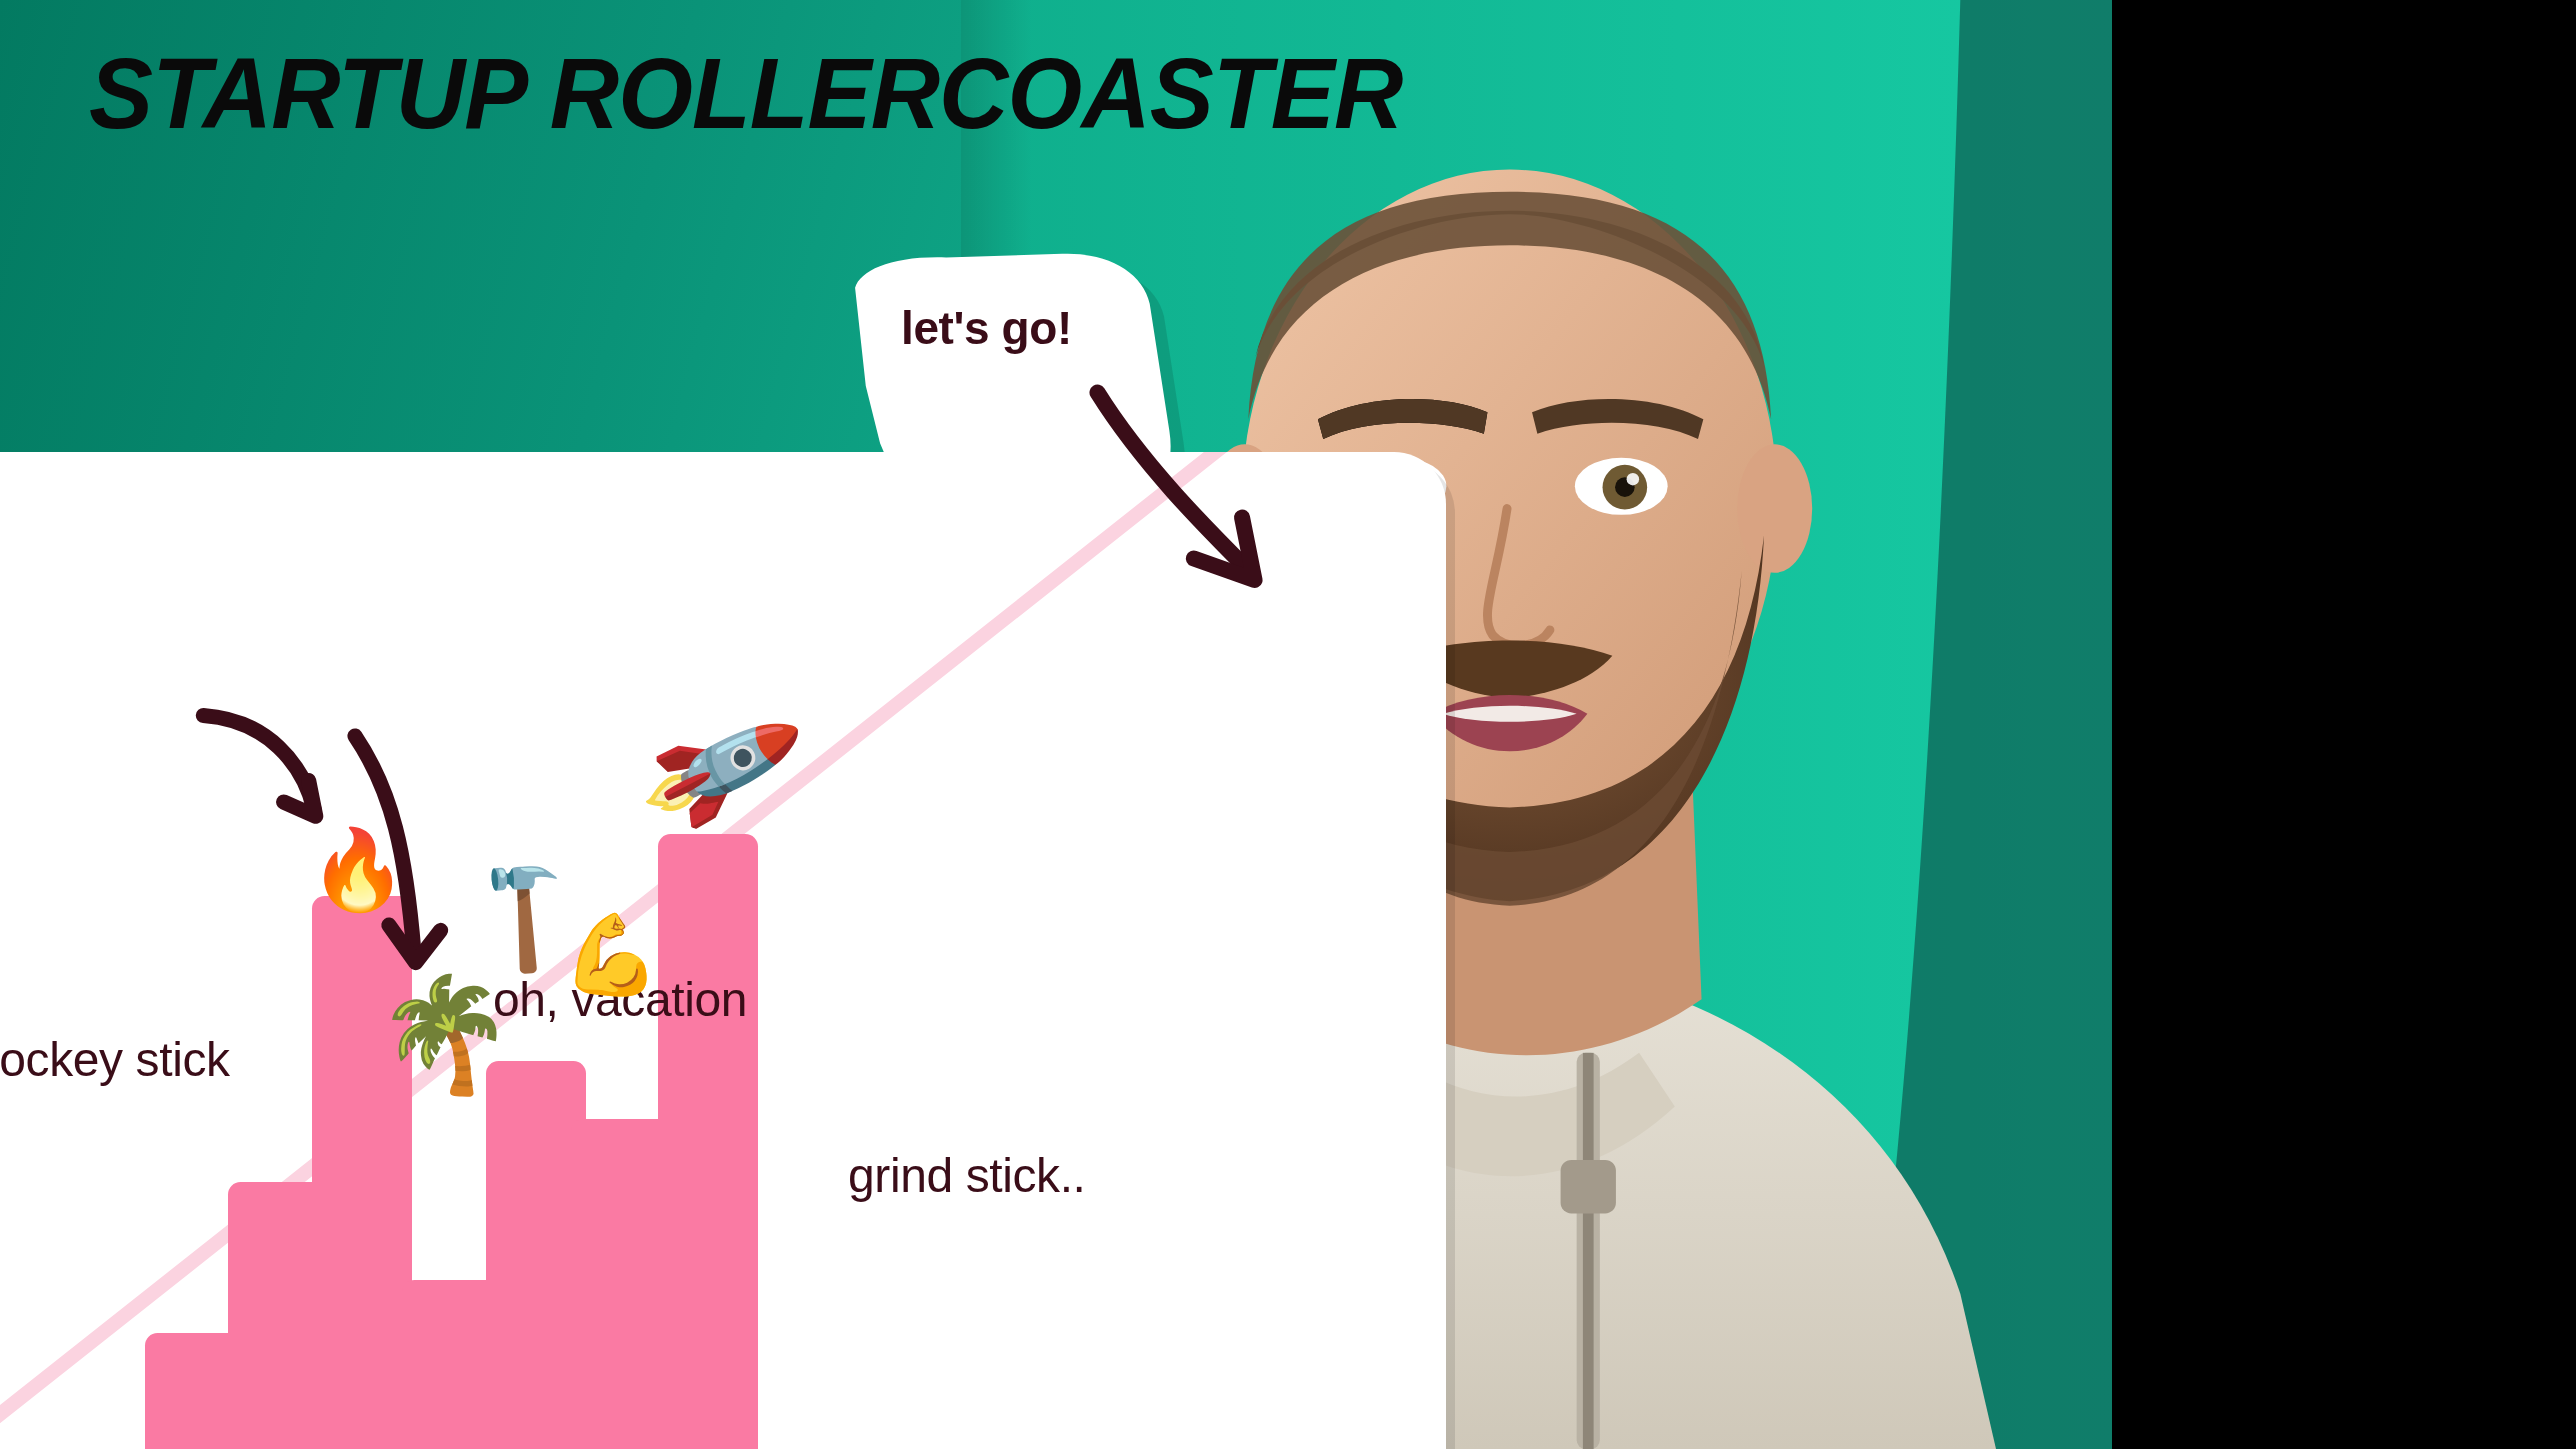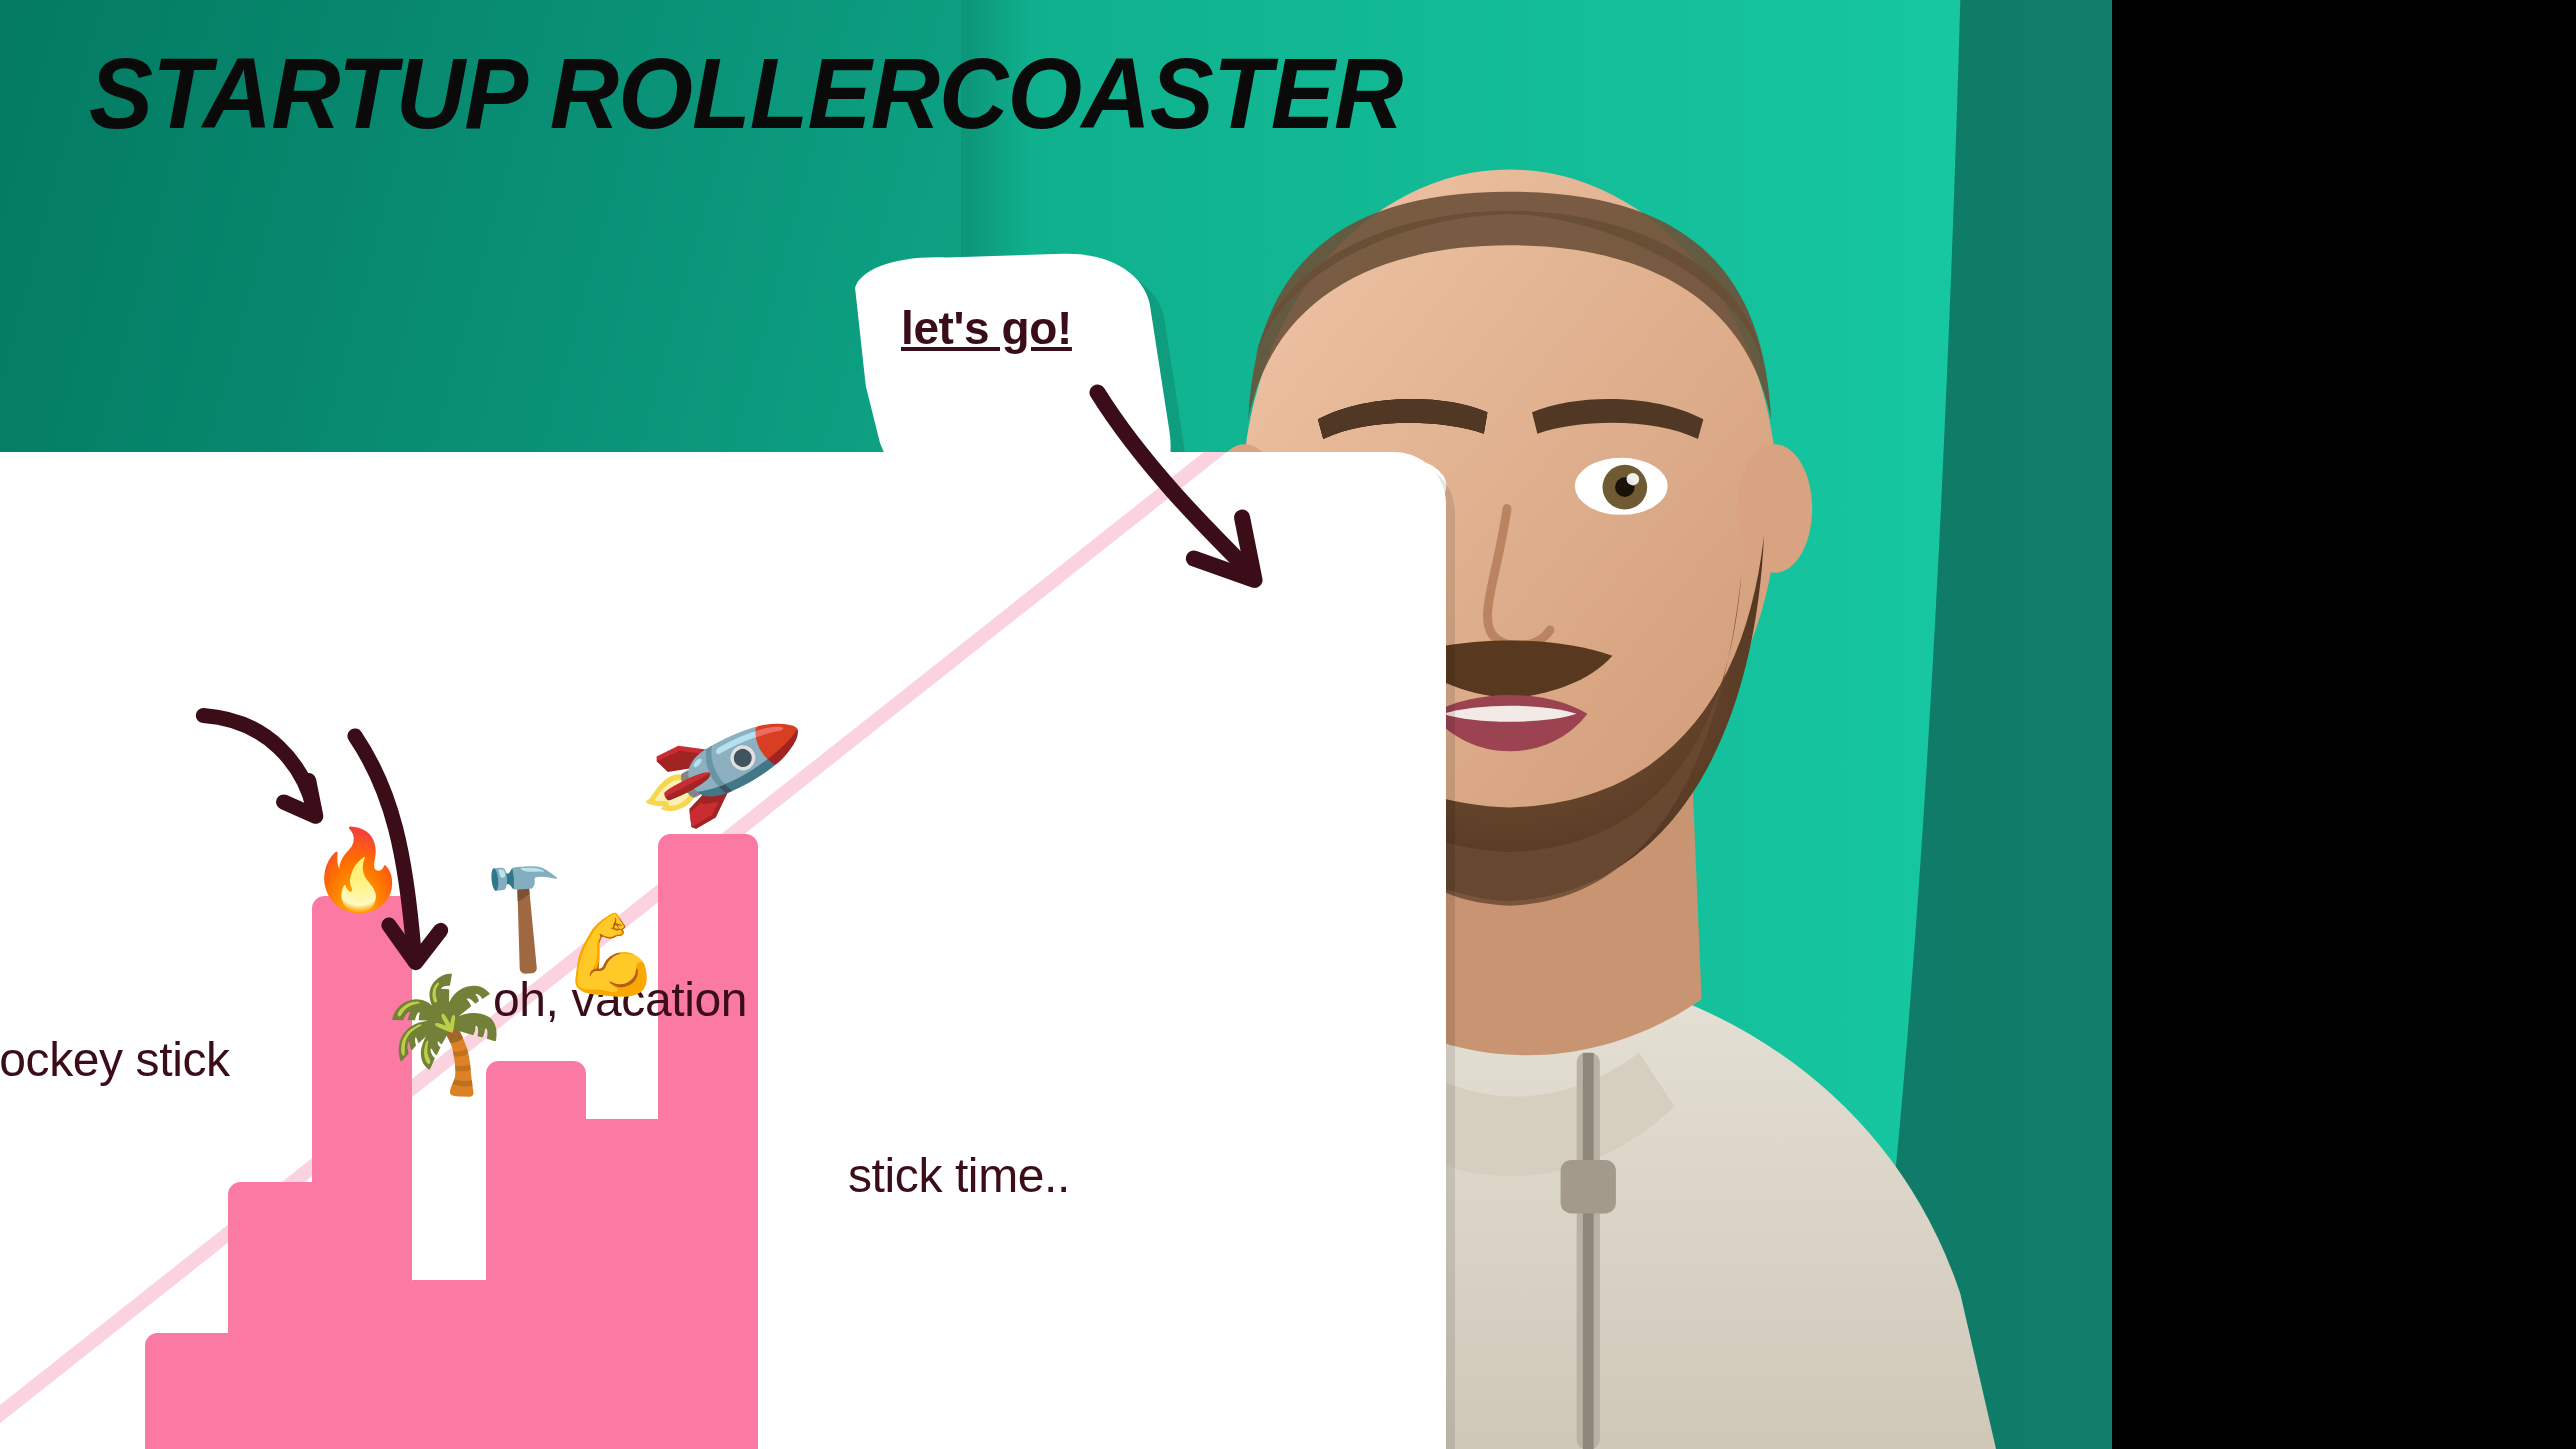--- a/index.html
+++ b/index.html
@@ -38,21 +38,20 @@
   #bubble{
     position:absolute;left:839px;top:252px;
     width:375px;height:268px;
   }
   #bubble svg{display:block;}
   #bubble-text{
     position:absolute;left:62px;top:49px;
     font-size:46px;font-weight:bold;color:#3a0d18;
     letter-spacing:-0.4px;
     white-space:nowrap;
-    text-decoration:underline;
   }
   
   #chart{
     position:absolute;left:0;top:452px;
     width:1445px;height:997px;
     overflow:hidden;
   }
   .bar{
     position:absolute;bottom:-27px;
     background:#fa7aa3;
@@ -183,21 +182,21 @@
     <div class="bar" style="left:145px;width:98px;height:143px;"></div>
     <div class="bar" style="left:228px;width:98px;height:294px;"></div>
     <div class="bar" style="left:312px;width:100px;height:580px;"></div>
     <div class="bar" style="left:402px;width:100px;height:196px;"></div>
     <div class="bar" style="left:486px;width:100px;height:415px;"></div>
     <div class="bar" style="left:571px;width:100px;height:357px;"></div>
     <div class="bar" style="left:658px;width:100px;height:642px;"></div>
 
     <div class="anno" id="anno-hockey">hockey stick</div>
     <div class="anno" id="anno-vacation">oh, vacation</div>
-    <div class="anno" id="anno-grind">stick time..</div>
+    <div class="anno" id="anno-grind">grind stick..</div>
 
     <svg class="trendline" viewBox="0 0 1620 1117" xmlns="http://www.w3.org/2000/svg" style="overflow:visible;">
 
       <path d="M228 295 C300 300 340 350 352 400" fill="none" stroke="#3a0d18" stroke-width="17" stroke-linecap="round"></path>
       <path d="M318 392 L354 408 L346 368" fill="none" stroke="#3a0d18" stroke-width="17" stroke-linecap="round" stroke-linejoin="round"></path>
 
       <path d="M398 318 C440 380 455 450 464 560" fill="none" stroke="#3a0d18" stroke-width="17" stroke-linecap="round"></path>
       <path d="M436 530 L466 572 L494 536" fill="none" stroke="#3a0d18" stroke-width="17" stroke-linecap="round" stroke-linejoin="round"></path>
     </svg>
 

